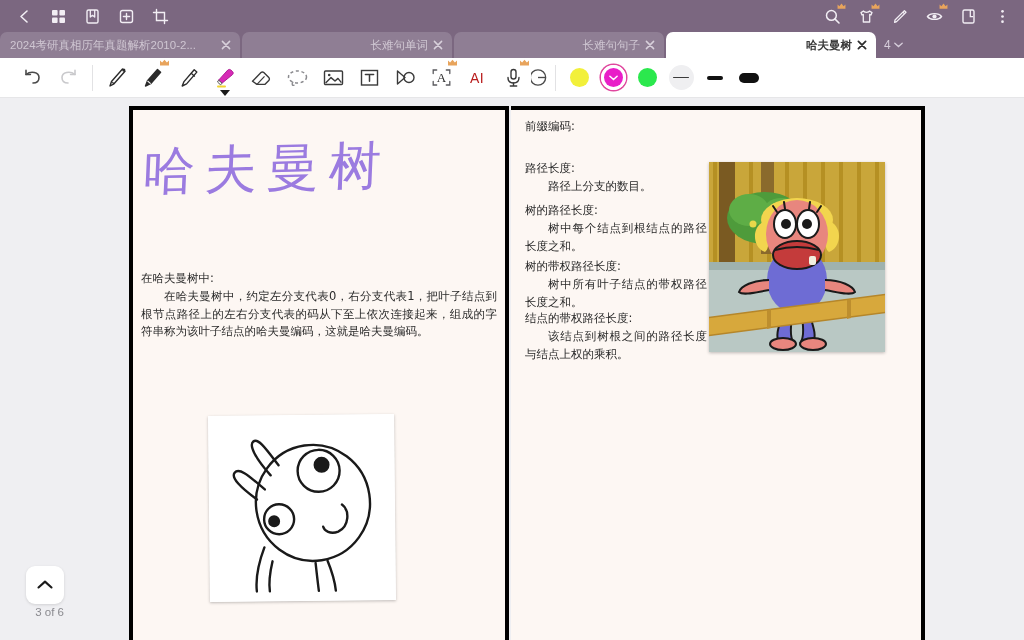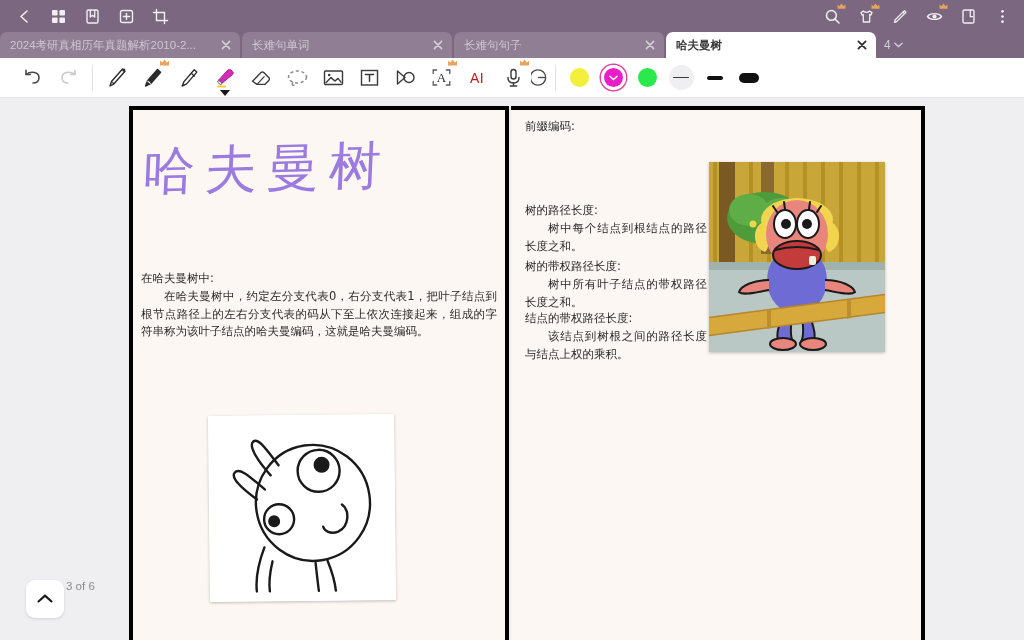--- a/index.html
+++ b/index.html
@@ -29,21 +29,21 @@
   }
 
   
   .tabstrip {
     position: absolute; top: 32px; left: 0; width: 1024px; height: 26px;
     background: #7B6780;
     display: flex; align-items: flex-end;
   }
   .tab {
     height: 26px;
-    display: flex; align-items: center; justify-content: flex-start;
+    display: flex; align-items: center; justify-content: flex-end;
     position: relative;
     border-radius: 7px 7px 0 0;
     background: #8F7E94;
     color: #CFC6D2;
     font-size: 11.5px;
     padding: 0 24px 0 10px;
     margin-right: 2px;
     cursor: pointer;
     overflow: hidden;
     white-space: nowrap;
@@ -126,21 +126,21 @@
 
   .img-frame {
     position: absolute;
     background: #FFFFFF;
     box-shadow: 0 1px 3px rgba(0,0,0,0.25);
   }
 
   
   .pagenav {
     position: absolute; left: 26px; bottom: 22px;
-    display: flex; flex-direction: row; align-items: flex-start; gap: 2px;
+    display: flex; flex-direction: column; align-items: flex-end; gap: 2px;
   }
   .pagenav-btn {
     width: 38px; height: 38px; background: #FFFFFF; border-radius: 9px;
     display: flex; align-items: center; justify-content: center;
     box-shadow: 0 1px 3px rgba(0,0,0,0.13); cursor: pointer;
   }
   .pagenav-label { font-size: 11.5px; color: #8A8A8F; }
 </style>
 </head>
 <body>
@@ -470,20 +470,24 @@
         </svg>
       </div>
     </div>
 
     <div class="page page-right">
 
       <div class="txt" style="top:8px; left:14px; width:382px;">
         <span>前缀编码:</span>
       </div>
 
+      <div class="txt" style="top:50px; left:14px; width:176px;">
+        <span>路径长度:</span>
+        <span class="ind">路径上分支的数目。</span>
+      </div>
 
       <div class="txt" style="top:92px; left:14px; width:182px;">
         <span>树的路径长度:</span>
         <span class="ind">树中每个结点到根结点的路径长度之和。</span>
       </div>
 
       <div class="txt" style="top:200px; left:14px; width:182px;">
         <span>结点的带权路径长度:</span>
         <span class="ind">该结点到树根之间的路径长度与结点上权的乘积。</span>
       </div>

